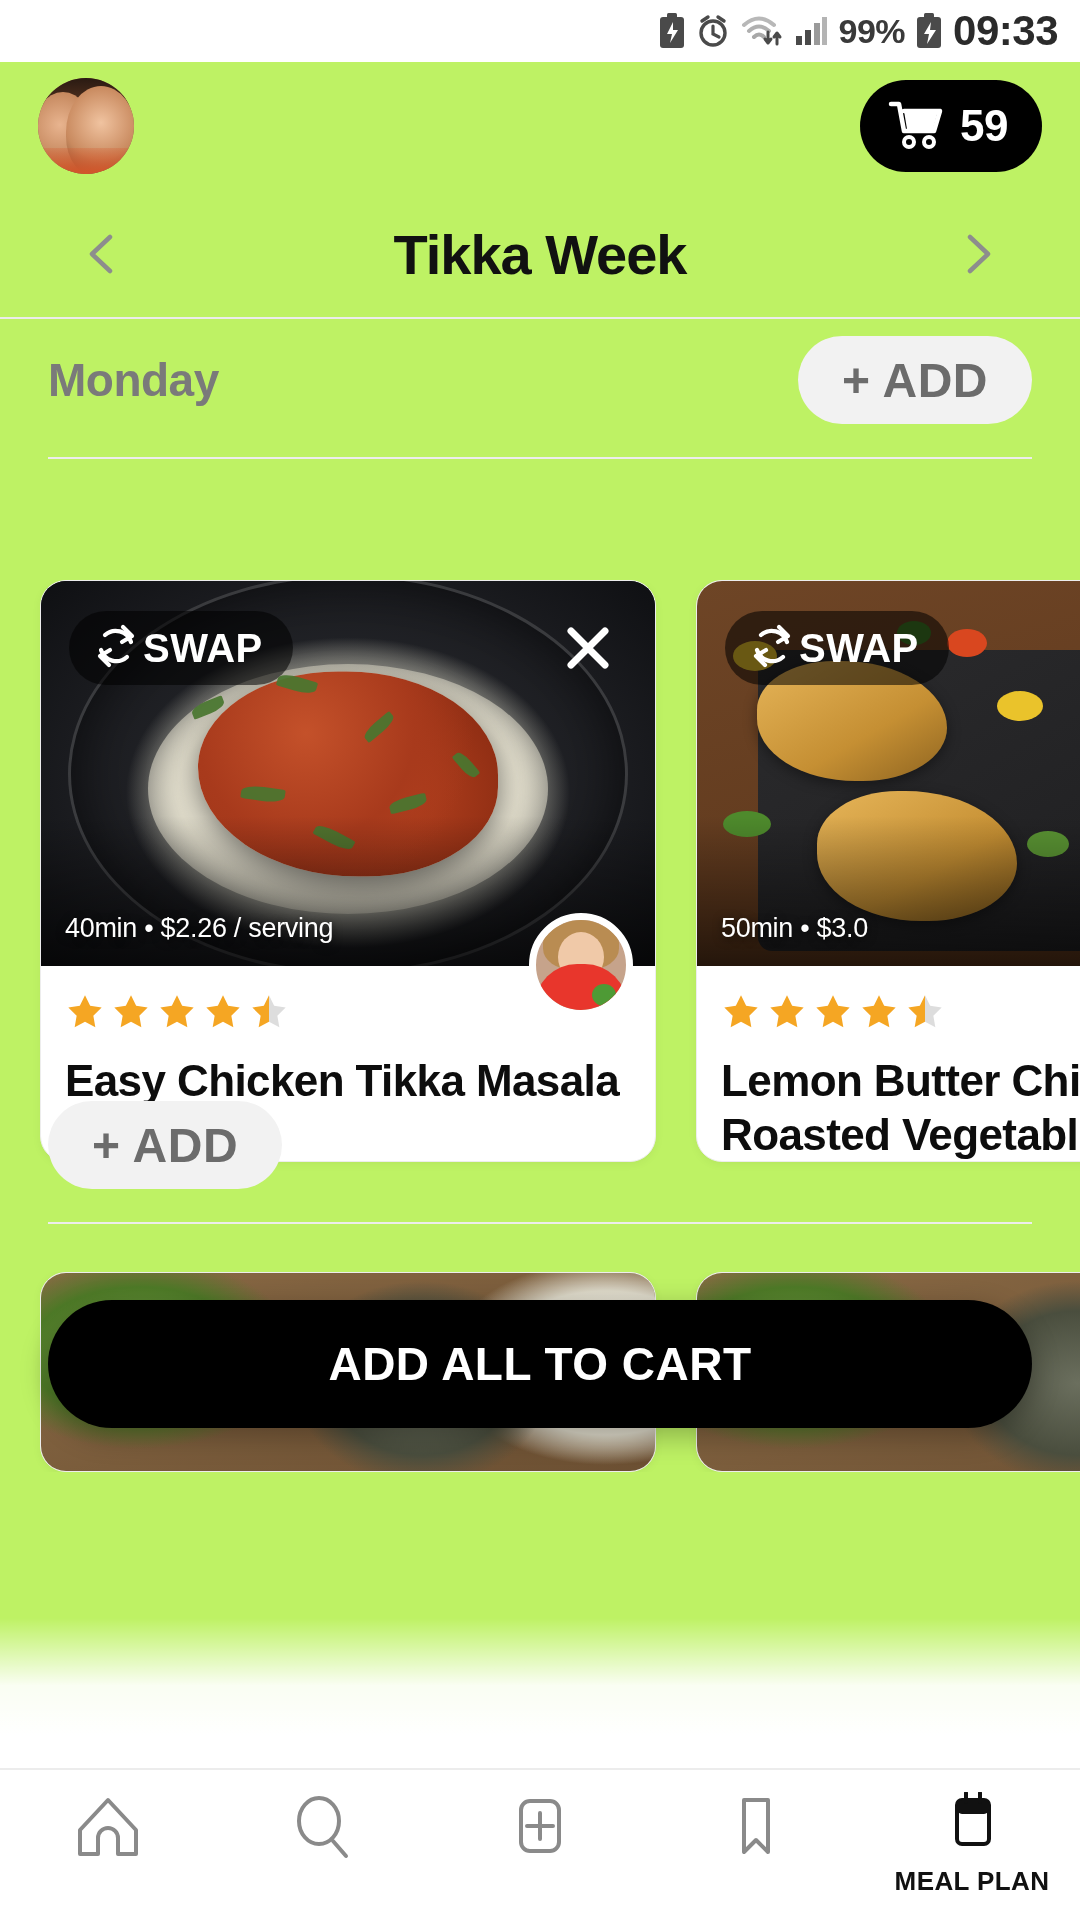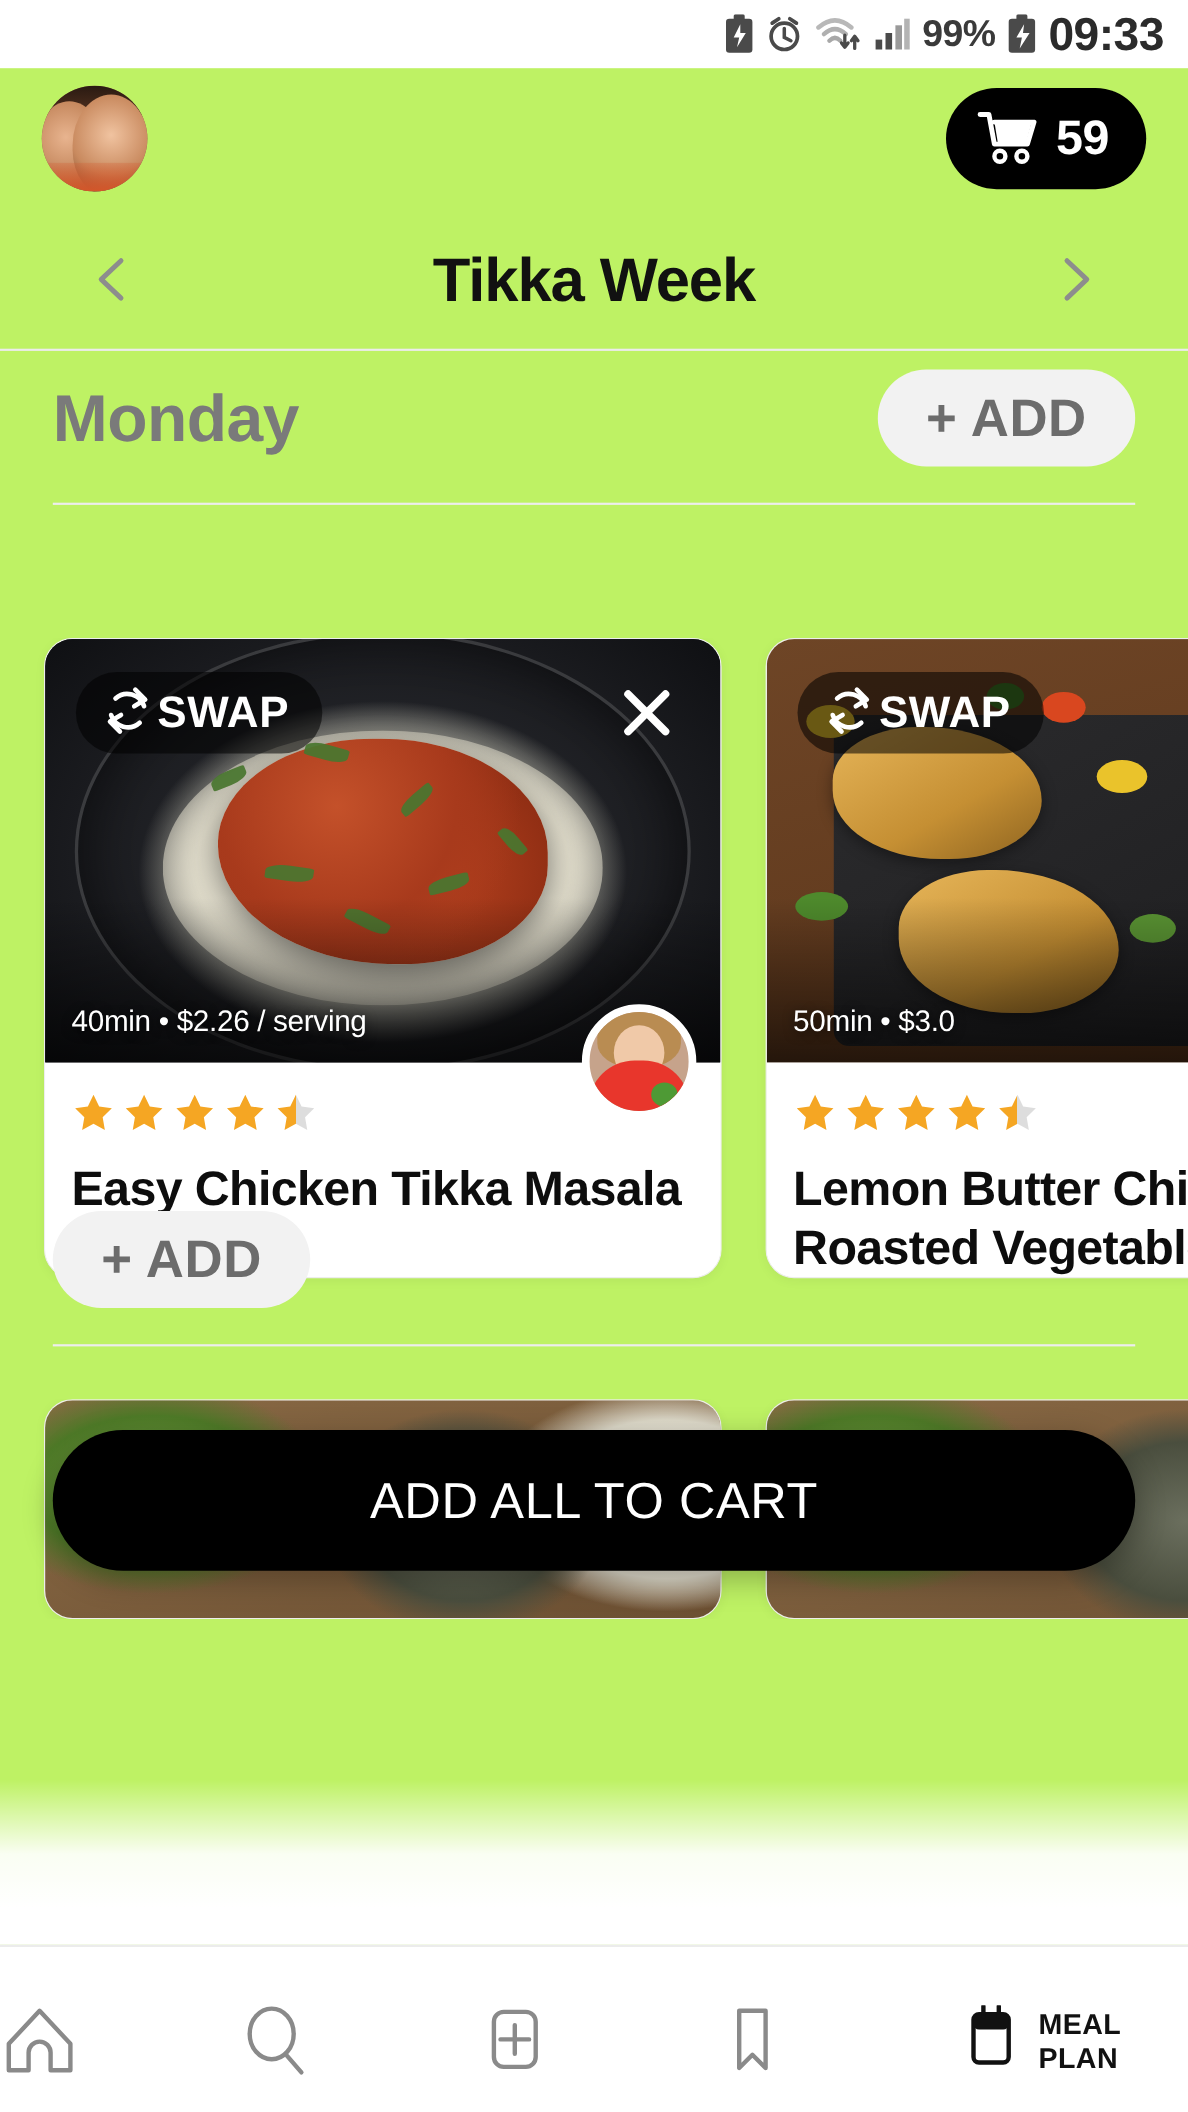--- a/index.html
+++ b/index.html
@@ -75,21 +75,21 @@
     transform:translateY(-50%); pointer-events:none;
   }
   .chev { width:50px; height:50px; position:relative; z-index:2; }
 
   
   .day-row {
     position:absolute; left:0; width:1080px; height:120px;
     display:flex; align-items:center; justify-content:space-between;
     padding:0 48px;
   }
-  .day-label { font-size:60px; font-weight:700; color:#7a7a7a; letter-spacing:-0.5px; }
+  .day-label { font-size:46px; font-weight:700; color:#7a7a7a; letter-spacing:-0.5px; }
   .add-btn {
     background:#f2f2f2; border-radius:44px;
     height:88px; padding:0 44px;
     display:flex; align-items:center; justify-content:center;
     font-size:48px; font-weight:700; color:#6c6c6c; letter-spacing:0.5px;
   }
   .day-divider {
     position:absolute; left:48px; width:984px; height:2px; background:#ededed;
   }
 
@@ -244,30 +244,30 @@
   }
 
   
   .cta {
     position:absolute; left:48px; width:984px; height:128px;
     border-radius:64px; background:#000;
     display:flex; align-items:center; justify-content:center;
     z-index:40;
     box-shadow:0 8px 28px rgba(0,0,0,0.28);
   }
-  .cta span { color:#fff; font-size:46px; font-weight:400; letter-spacing:0.5px; }
+  .cta span { color:#fff; font-size:46px; font-weight:700; letter-spacing:0.5px; }
 
   
   .bottomnav {
     position:absolute; left:0; bottom:0; width:1080px; height:152px;
     background:#fff; border-top:2px solid #ececec;
     display:flex; align-items:flex-start; z-index:50;
   }
   .nav-item {
-    flex:1; height:100%; display:flex; flex-direction:row;
+    flex:1; height:100%; display:flex; flex-direction:column;
     align-items:center; justify-content:flex-start; padding-top:22px; gap:8px;
   }
   .nav-label {
     font-size:26px; font-weight:700; color:#111; letter-spacing:0.4px;
   }
   .scrim {
     position:absolute; left:0; bottom:152px; width:1080px; height:150px;
     background:linear-gradient(0deg,#fff 22%, rgba(255,255,255,0.92) 55%, rgba(255,255,255,0) 100%);
     z-index:30; pointer-events:none;
   }

